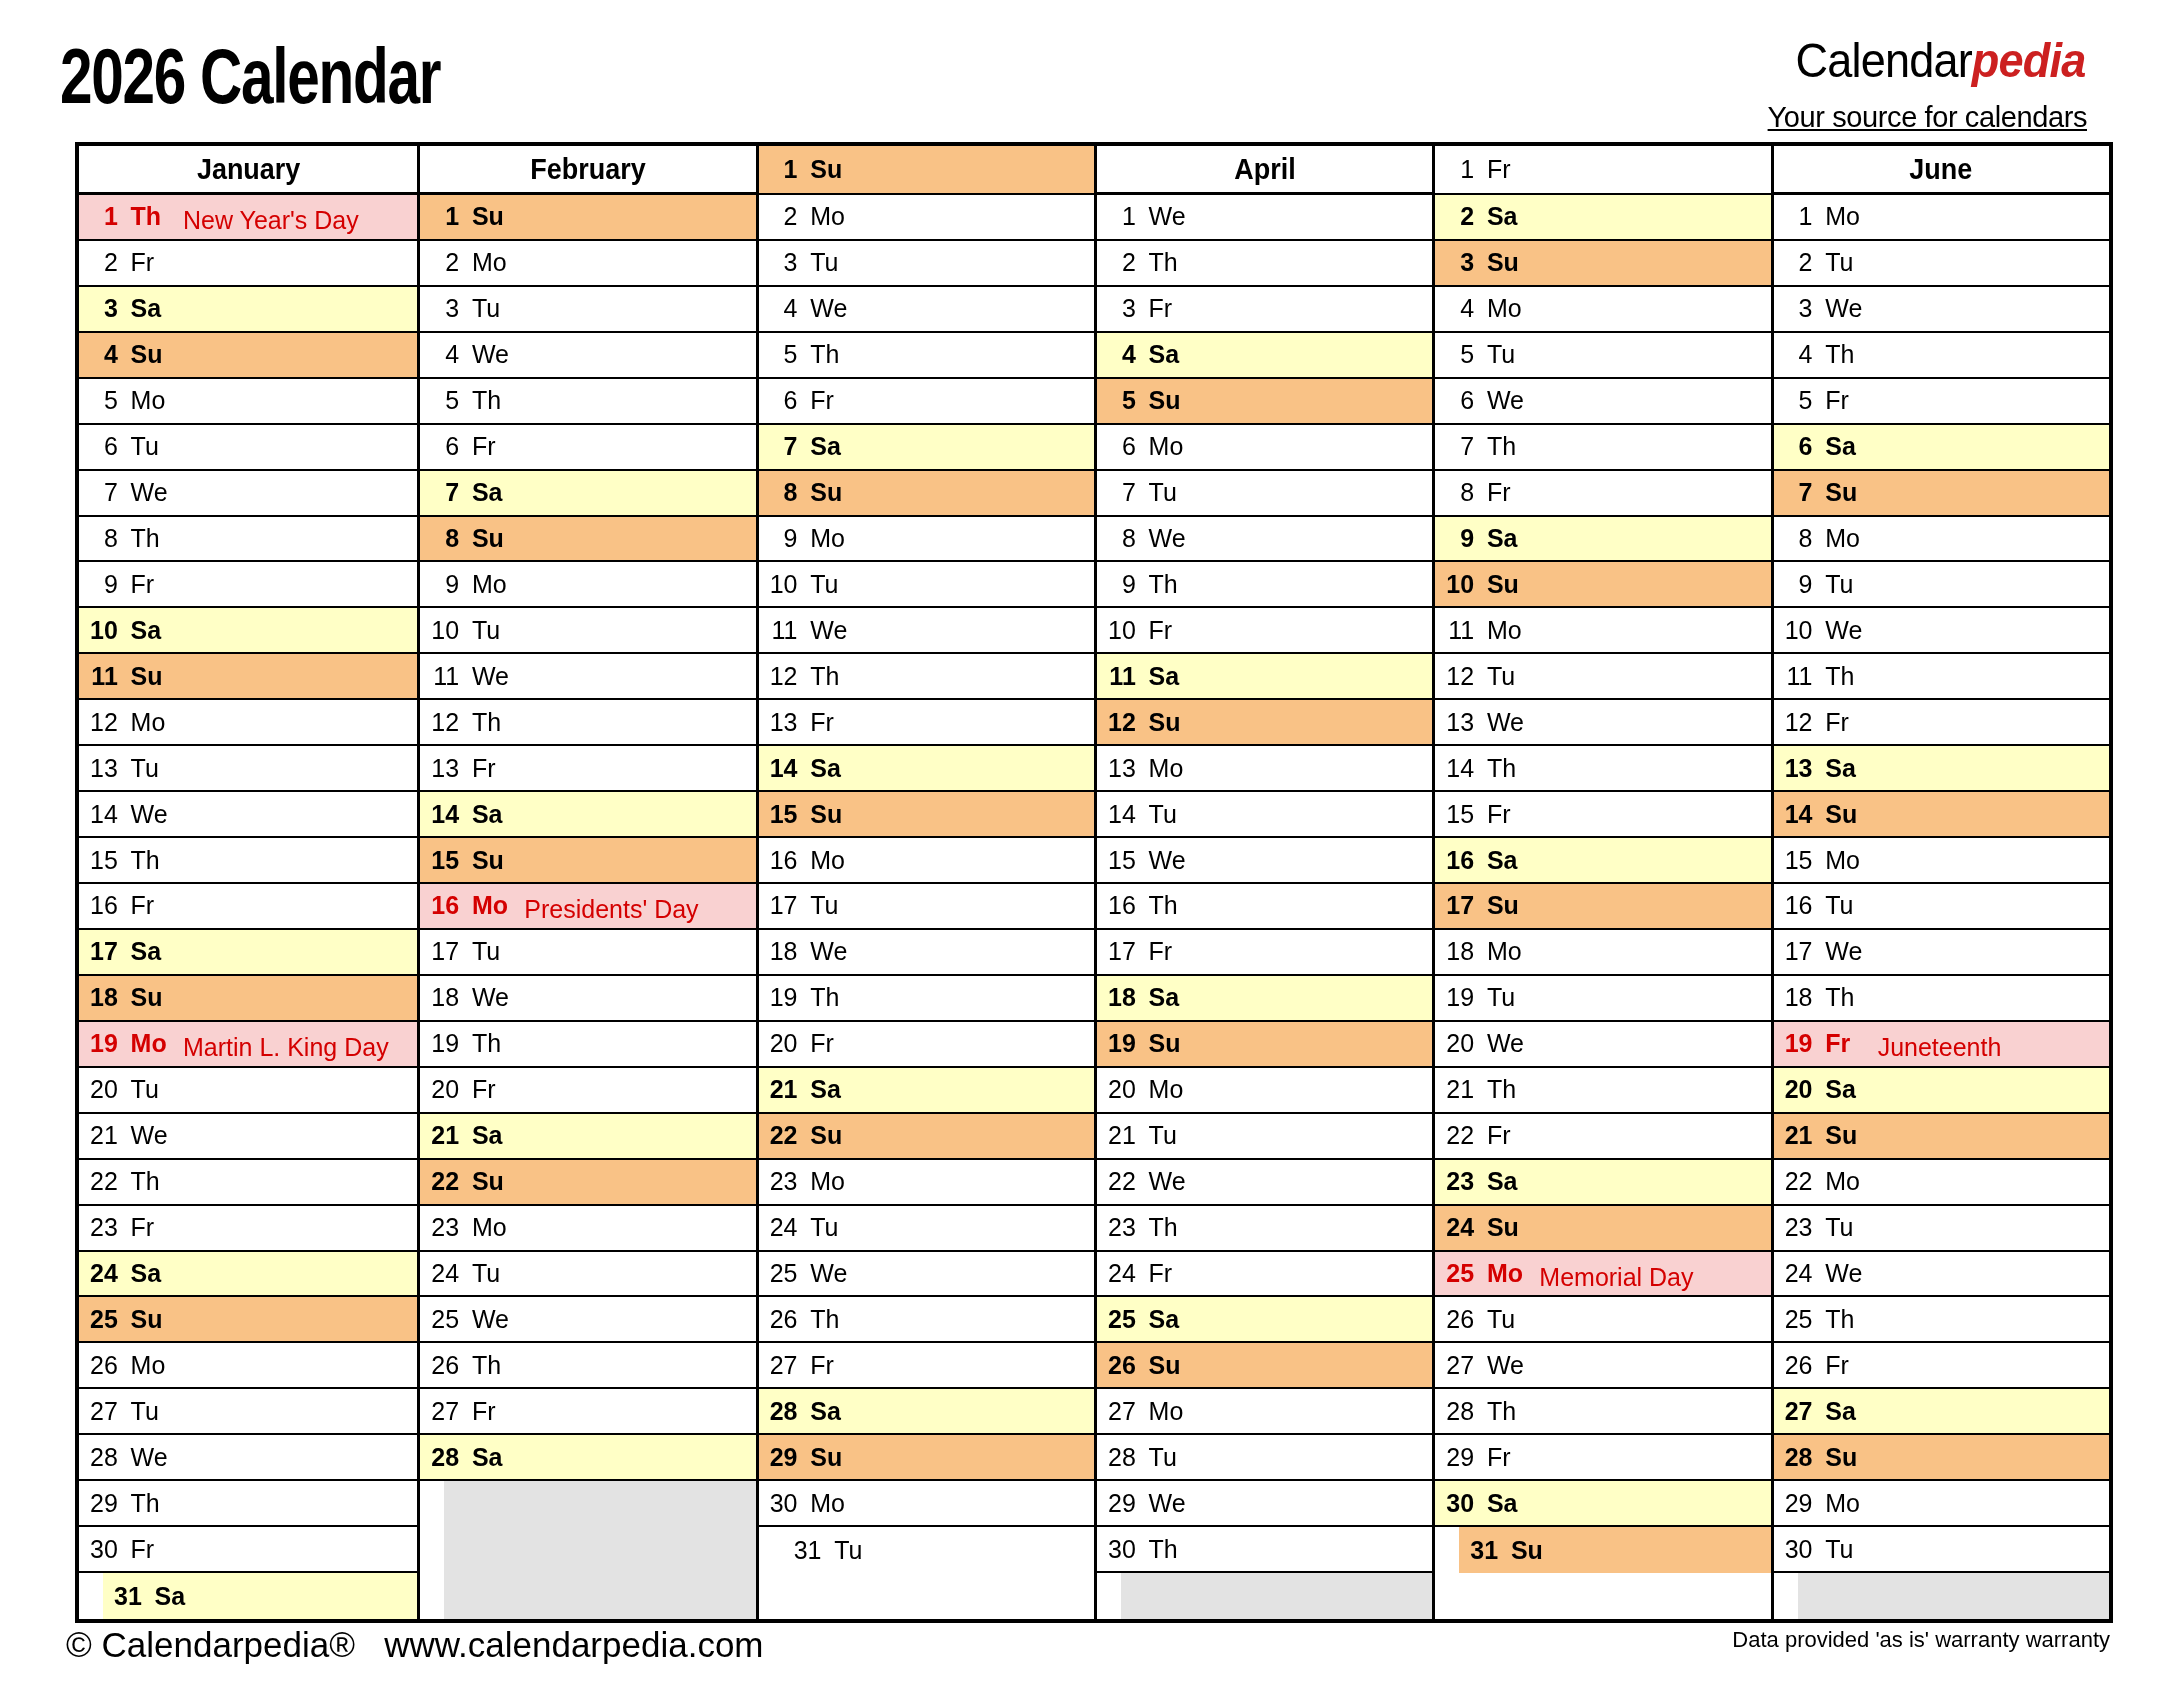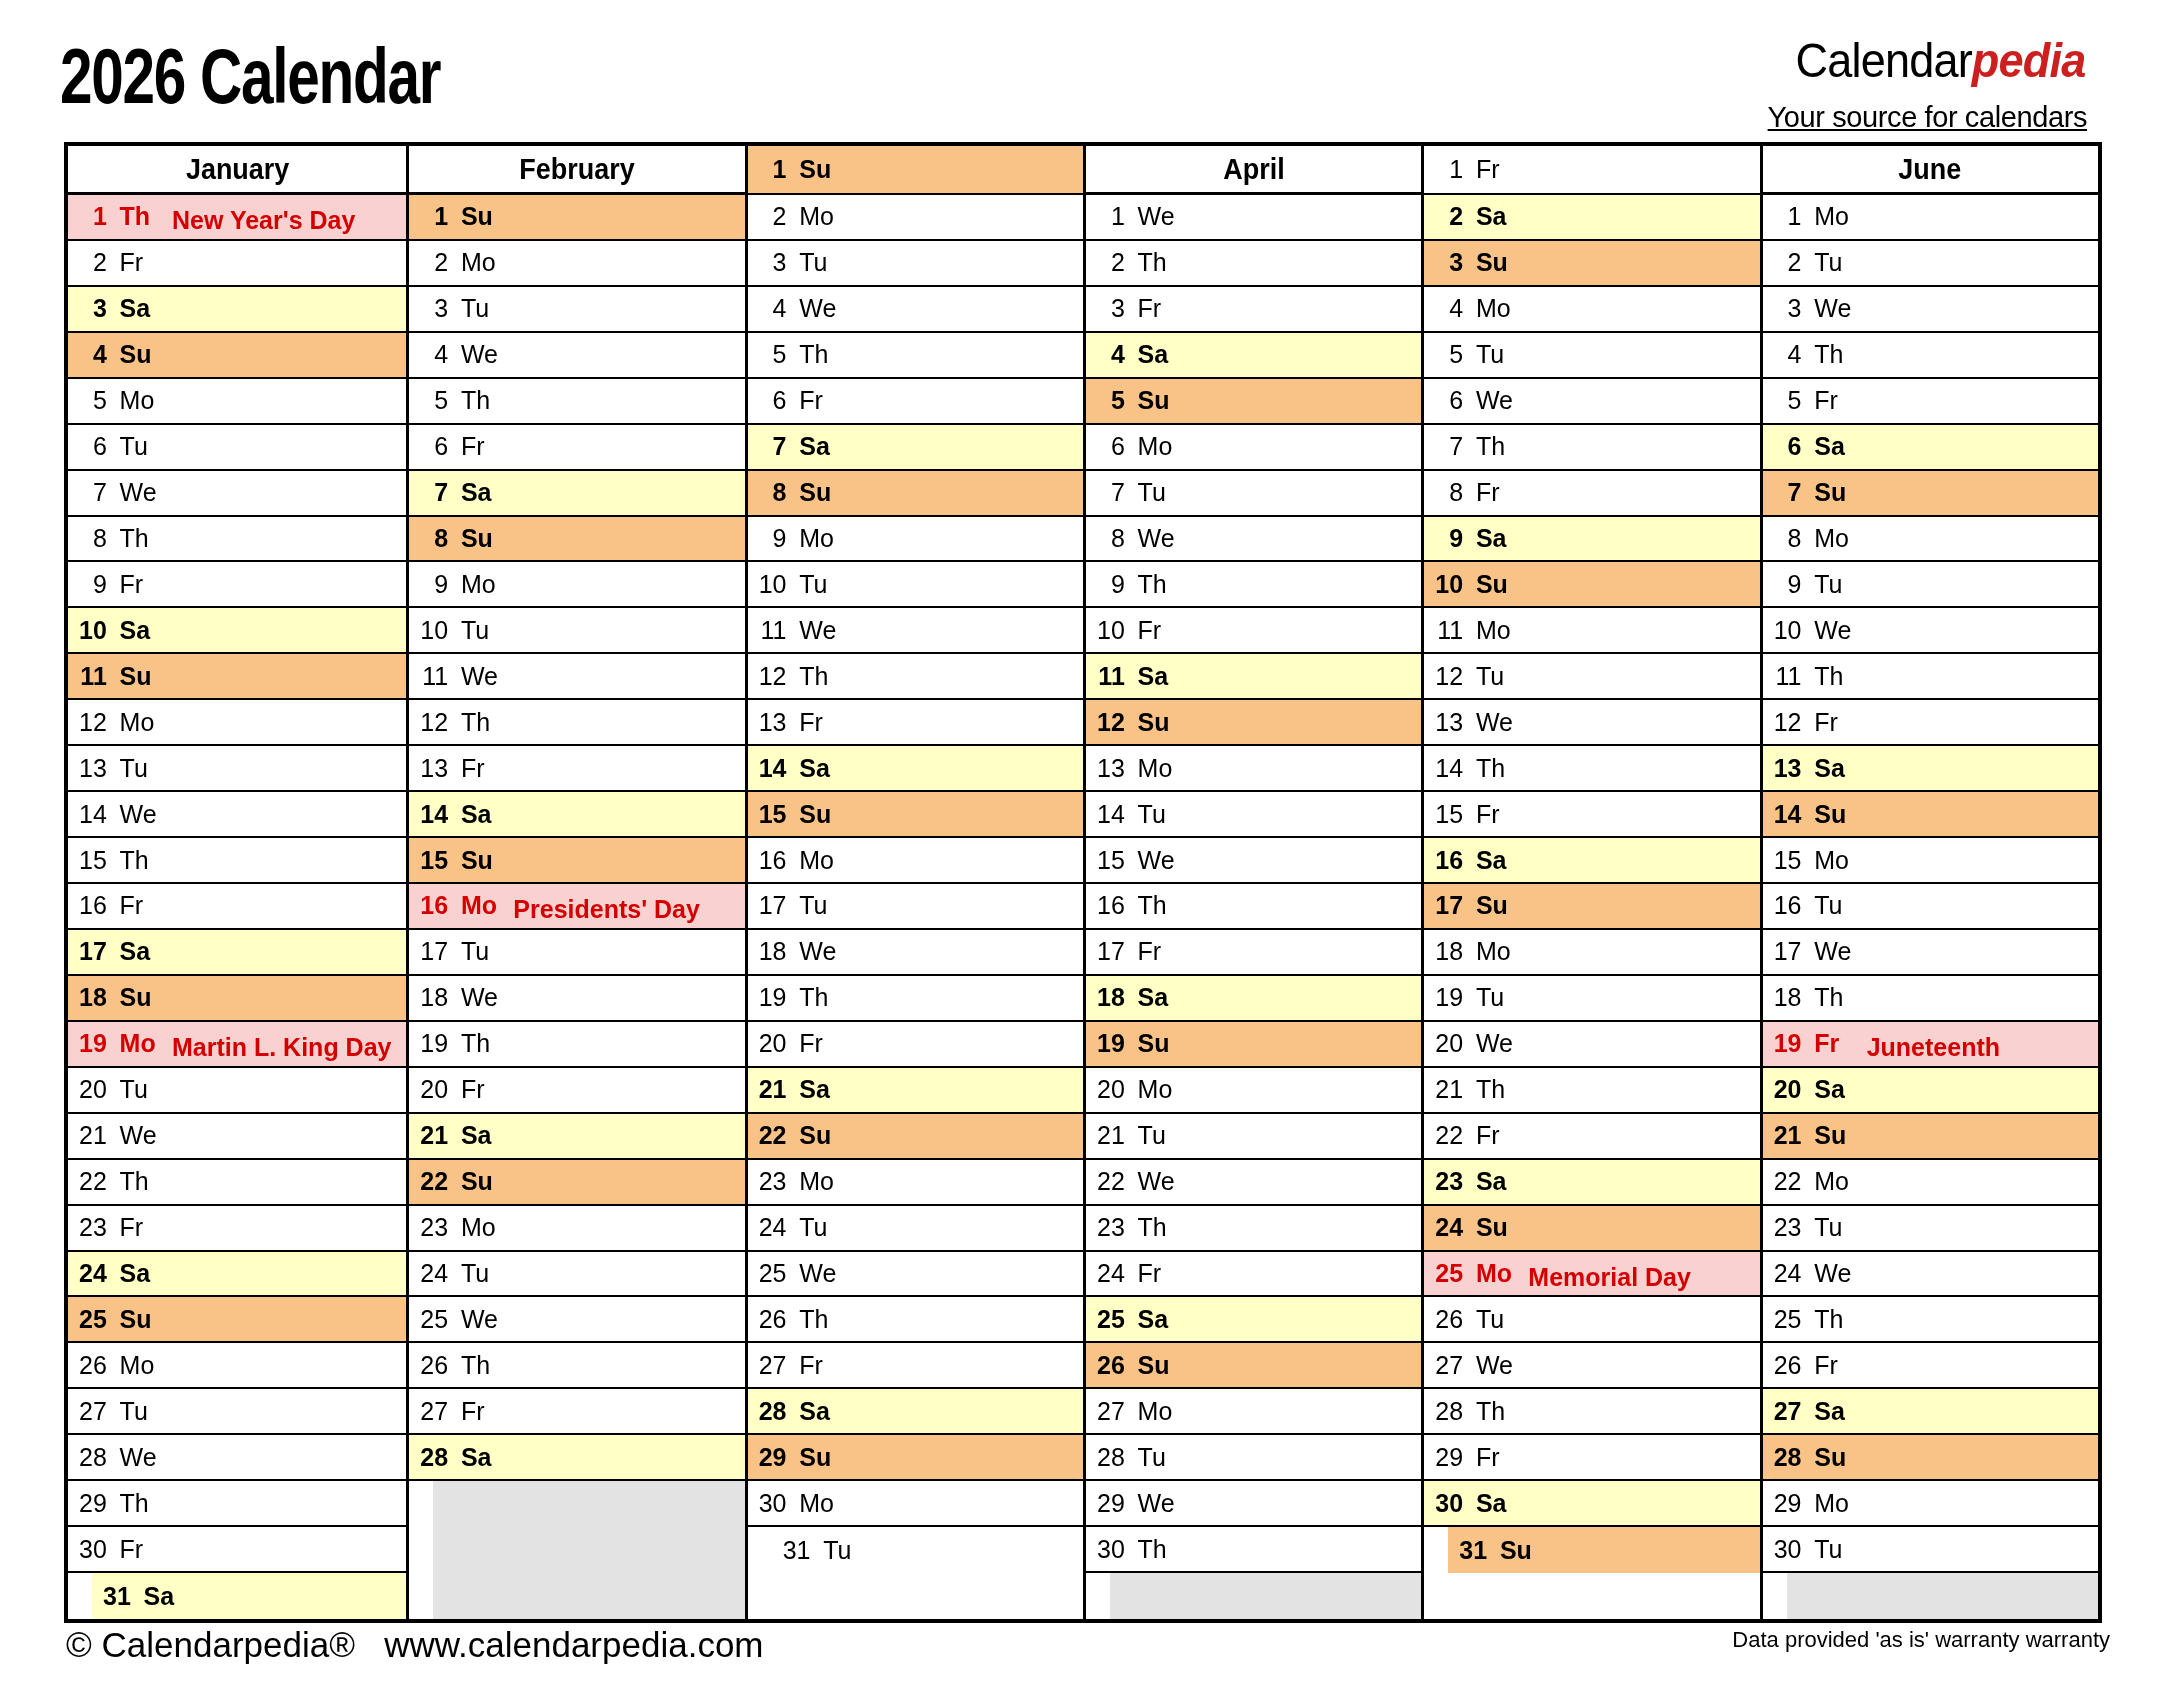--- a/index.html
+++ b/index.html
@@ -25,21 +25,21 @@
   .logo-main {
     font-size:49px; letter-spacing:-0.9px;
     transform:scaleX(0.92); transform-origin:100% 0;
     white-space:nowrap;
   }
   .logo-main .logo-red { font-weight:bold; font-style:italic; color:var(--brand-red,#cc2020); }
   .logo-tagline { font-size:29px; margin-top:18px; letter-spacing:-0.4px; white-space:nowrap;text-decoration:underline; }
 
   
   .calendar {
-    position:absolute; left:64px; top:142px;
+    position:absolute; left:75px; top:142px;
     width:2038px; height:1481px;
     box-sizing:border-box;
     border:4.3px solid #000;
     display:grid; grid-template-columns:repeat(6,1fr);
     background:#fff;
   }
   .month {
     display:grid;
     grid-template-rows:49px repeat(31, 1fr);
     border-left:3.4px solid #000;
@@ -58,21 +58,21 @@
     display:flex; align-items:center;
     border-bottom:2.6px solid #000;
     font-size:25px;
     padding-left:6.8px;
     white-space:nowrap; overflow:hidden;
     background:#fff;
   }
   .day:last-child, .filler:last-child { border-bottom:none;margin-left:24px; }
   .num { flex:none; width:32px; text-align:right; }
   .wd  { flex:none; margin-left:12.8px; }
-  .hol { position:absolute; left:104px; font-weight:bold;margin-top:8px; }
+  .hol { position:absolute; left:104px; font-weight:normal;margin-top:8px; }
   .day.sat { background:var(--sat,#ffffc6); font-weight:bold; }
   .day.sun { background:var(--sun,#f9c286); font-weight:bold; }
   .day.holiday { background:var(--holbg,#f9d1d1); color:var(--holtx,#d40000); font-weight:bold; }
   .filler { background:var(--empty,#e3e3e3); border-bottom:2.6px solid #000; }
 
   
   .footer-left {
     position:absolute; left:66px; top:1625px;
     font-size:35px; white-space:pre;
   }

